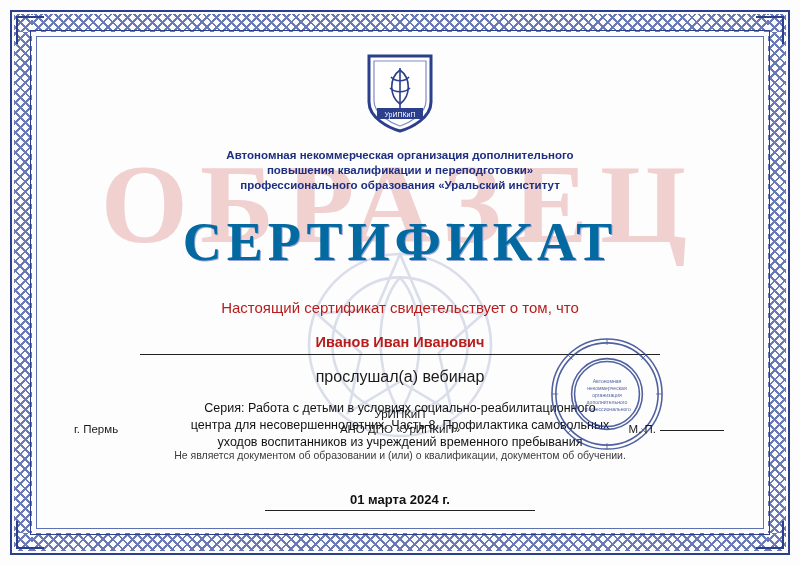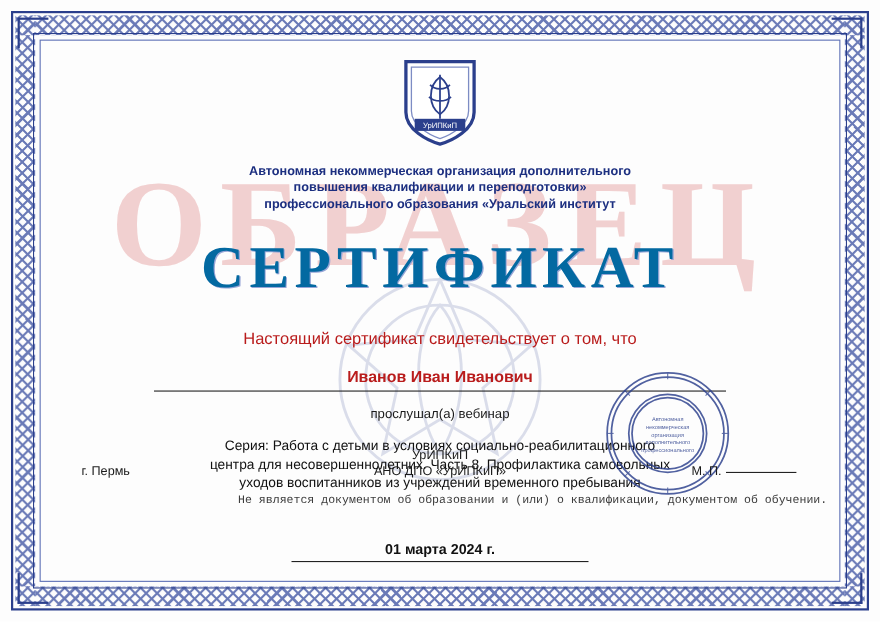--- a/index.html
+++ b/index.html
@@ -145,21 +145,21 @@
     padding-bottom: 4px;
   }
   .name-rule {
     height: 1px;
     background: #222;
     width: 100%;
   }
 
   .subtext {
     margin-top: 13px;
-    font-size: 12px;
+    font-size: 16px;
     color: #1a1a1a;
   }
 
   .course {
     margin: 14px auto 0 auto;
     max-width: 460px;
     font-size: 12.5px;
     font-weight: normal;
     color: #111;
     line-height: 17px;
@@ -212,24 +212,23 @@
     bottom: 66px;
     width: 118px;
     height: 118px;
     opacity: .82;
   }
 
   .disclaimer {
     position: absolute;
     left: 0; right: 0;
     bottom: 58px;
-    text-align: right;
+    text-align: center;
     font-size: 10.5px;
     color: #3c3c3c;
-    font-family: Liberation Mono, monospace;
   }
 
   .date-block {
     position: absolute;
     left: 50%;
     transform: translateX(-50%);
     bottom: 8px;
     width: 270px;
     text-align: center;
   }

